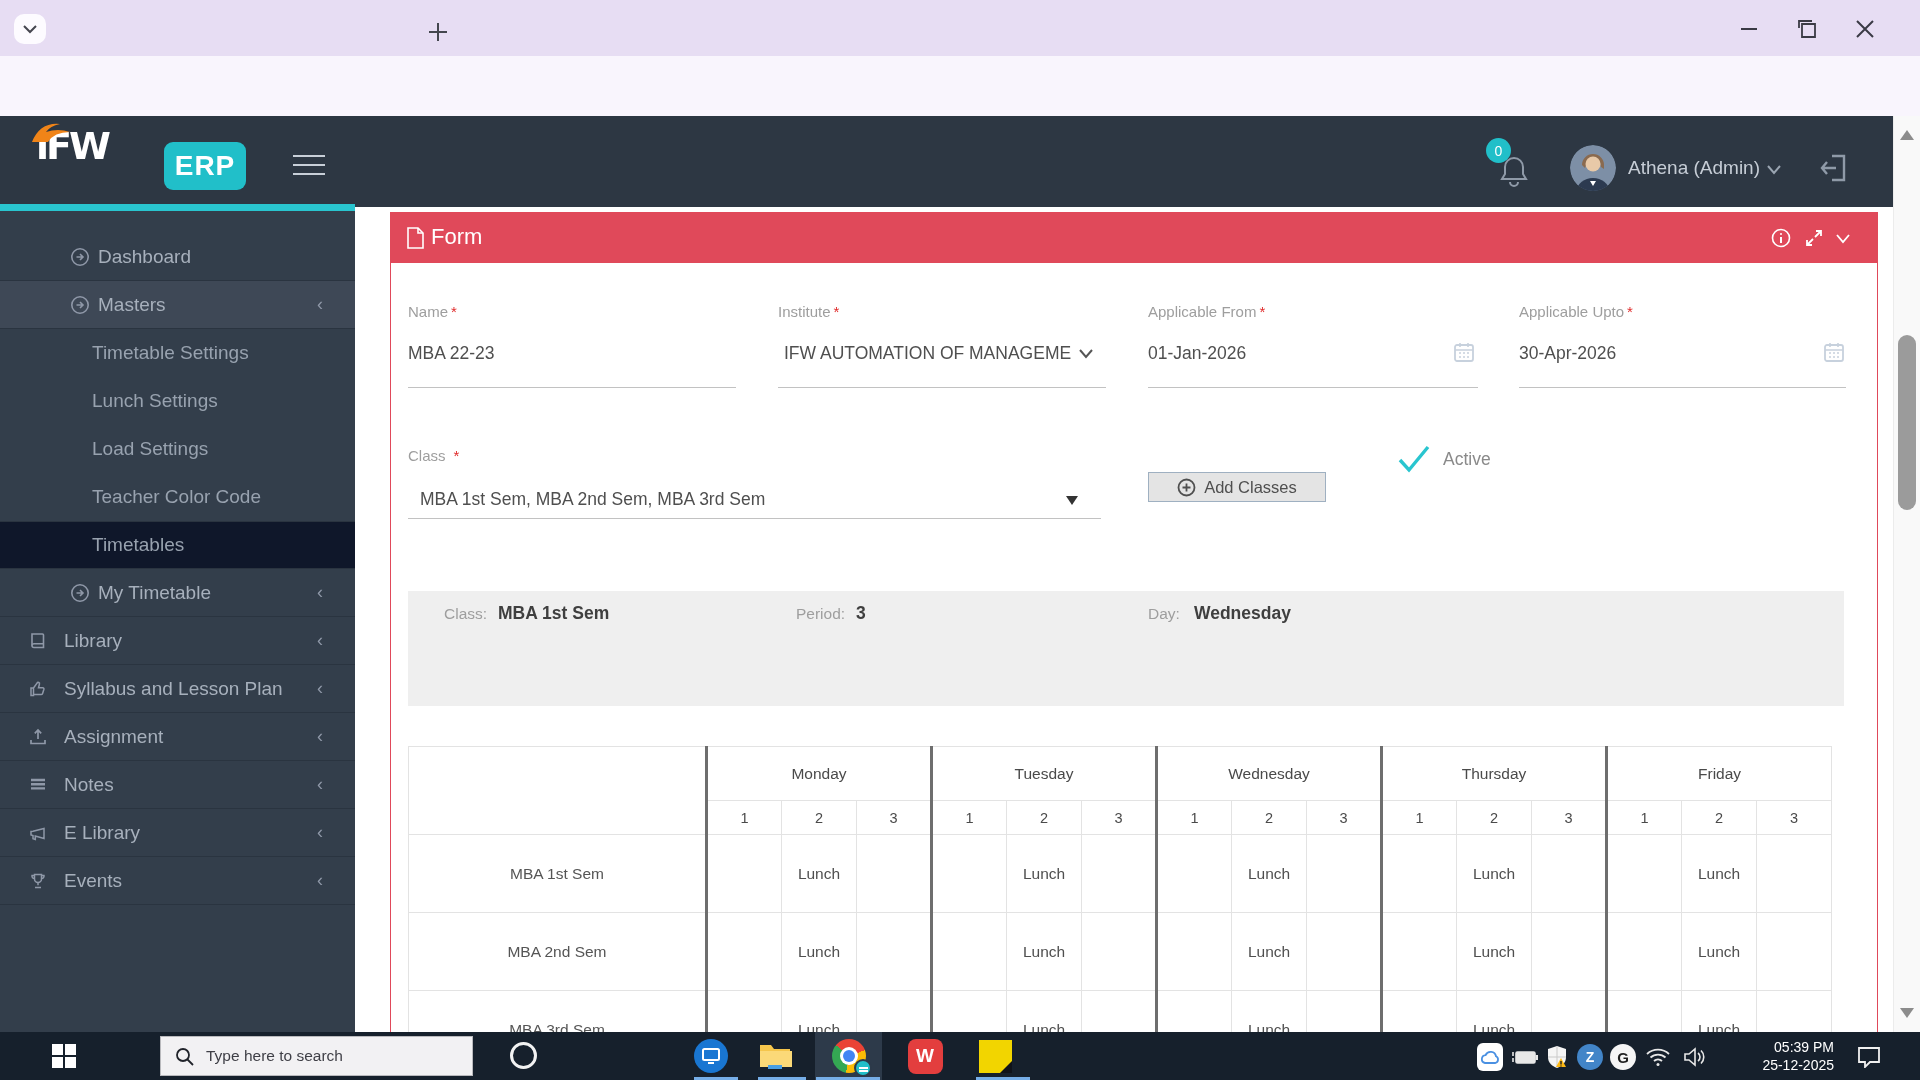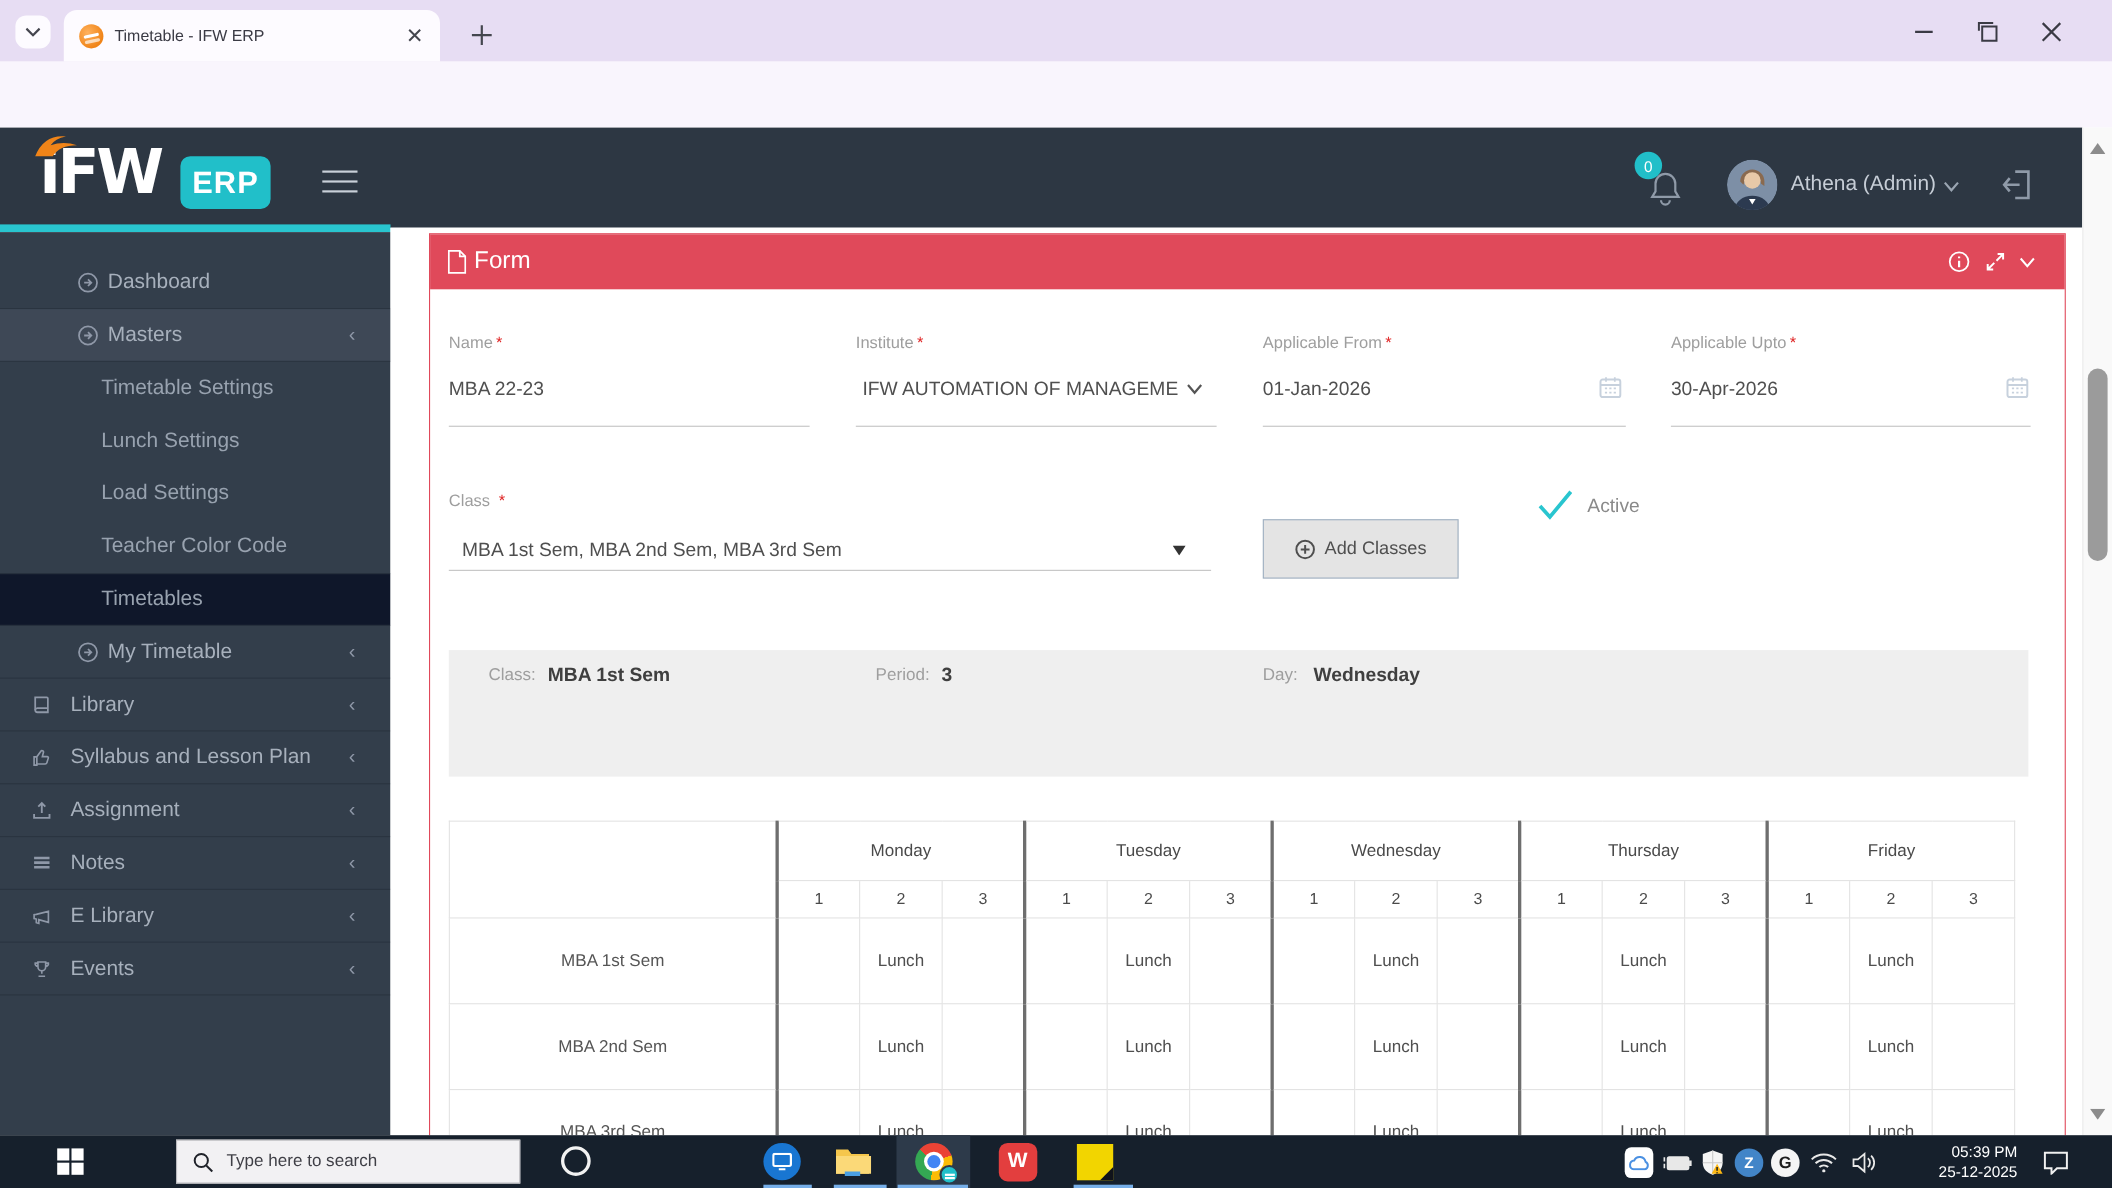--- a/index.html
+++ b/index.html
@@ -24,21 +24,21 @@
   #urlbar { position:absolute; left:200px; top:64px; width:1300px; height:44px; border-radius:22px; background:#e7e3ea; display:flex; align-items:center; }
   #urlbar .siteinfo { width:22px; height:22px; margin-left:16px; color:#5a5f66; }
   #urlbar .urltext { margin-left:14px; font-size:16px; white-space:nowrap; }
   #urlbar .urltext .domain { color:#27292e; }
   #urlbar .urltext .path { color:#6b6f76; }
   #urlbar .star { position:absolute; right:22px; top:11px; width:22px; height:22px; color:#55585e; }
   .ext { position:absolute; top:69px; width:34px; height:34px; display:flex; align-items:center; justify-content:center; }
   
   #appheader { position:absolute; left:0; top:116px; width:1893px; height:91px; background:#2d3743; }
   #logo { position:absolute; left:36px; top:8px; }
-  #logo .ifw { font-size:56px; font-weight:800; color:#fff; letter-spacing:-3px; font-family:"DejaVu Sans", sans-serif; }
+  #logo .ifw { font-size:38px; font-weight:800; color:#fff; letter-spacing:-3px; font-family:"DejaVu Sans", sans-serif; }
   #logo .swoosh { position:absolute; left:-6px; top:-4px; width:44px; height:26px; }
   #logo .erp { position:absolute; left:128px; top:18px; width:82px; height:48px; background:#21bfc9; border-radius:9px; color:#fff; font-weight:800; font-size:28px; display:flex; align-items:center; justify-content:center; letter-spacing:1px; }
   #tagline { position:absolute; left:36px; top:98px; font-size:12.5px; font-weight:bold; letter-spacing:2.4px; color:#fff; white-space:nowrap; }
   #hamburger { position:absolute; left:293px; top:39px; width:32px; height:22px; }
   #hamburger span { display:block; height:2px; background:#c8cfd8; margin-bottom:7px; }
   #bell { position:absolute; left:1498px; top:38px; width:32px; height:34px; color:#8f9aa8; }
   #bellbadge { position:absolute; left:1486px; top:22px; width:25px; height:25px; border-radius:50%; background:#21bfc9; color:#fff; font-size:14px; display:flex; align-items:center; justify-content:center; }
   #avatar { position:absolute; left:1570px; top:29px; width:46px; height:46px; border-radius:50%; overflow:hidden; }
   #username { position:absolute; left:1628px; top:41px; font-size:19px; color:#c6cdd6; white-space:nowrap; }
   #userchev { position:absolute; left:1766px; top:48px; width:16px; height:12px; color:#9aa5b2; }
@@ -62,21 +62,21 @@
   #panel { position:absolute; left:35px; top:5px; width:1488px; height:900px; border:1px solid #e0495a; background:#fff; }
   #panelhead { position:absolute; left:0; top:0; width:100%; height:50px; background:#e0495a; }
   #panelhead .ptitle { position:absolute; left:40px; top:11px; color:#fff; font-size:22px; }
   #panelhead .docicon { position:absolute; left:16px; top:14px; width:17px; height:22px; color:#fff; }
   .phicon { position:absolute; top:15px; width:20px; height:20px; color:#fff; }
   .flabel { position:absolute; font-size:15px; color:#9e9e9e; white-space:nowrap; }
   .flabel .req { color:#e02b2b; margin-left:3px; }
   .fvalue { position:absolute; font-size:17.5px; color:#4f4f4f; white-space:nowrap;text-align:center; }
   .funder { position:absolute; height:1px; background:#c2c2c2; }
   .calicon { position:absolute; width:22px; height:22px; color:#c7d1dd; }
-  #addclasses { position:absolute; left:757px; top:259px; width:178px; height:54px; background:#e4e4e4; border:1px solid #9fb0c1; display:flex; align-items:center; justify-content:center; gap:8px; font-size:16.5px; color:#4f4f4f; }
+  #addclasses { position:absolute; left:757px; top:259px; width:178px; height:30px; background:#e4e4e4; border:1px solid #9fb0c1; display:flex; align-items:center; justify-content:center; gap:8px; font-size:16.5px; color:#4f4f4f; }
   #activecheck { position:absolute; left:1006px; top:231px; width:34px; height:30px; color:#29c5cf; }
   #activelabel { position:absolute; left:1052px; top:236px; font-size:17.5px; color:#8a8a8a; }
   #infobar { position:absolute; left:17px; top:378px; width:1436px; height:115px; background:#efefef; }
   #infobar span { position:absolute; top:14px; font-size:15.5px; color:#9e9e9e; }
   #infobar b { position:absolute; top:12px; font-size:17.5px; color:#3f3f3f; font-weight:bold; }
   
   #ttwrap { position:absolute; left:17px; top:533px; width:1584px; }
   table.tt { width:1424px; border-collapse:collapse; table-layout:fixed; border:1px solid #c9c9c9; }
   table.tt th, table.tt td { border:1px solid #e3e3e3; text-align:center; font-weight:normal; color:#4a4a4a; }
   table.tt .grp { border-left:3px solid #6e6e6e; }
@@ -111,27 +111,20 @@
 </style>
 </head>
 <body>
 
 <div id="screen">
 
   <div id="titlebar">
     <div id="tabsearch">
       <svg width="14" height="9" viewBox="0 0 14 9">
           <path d="M1 1l6 6 6-6" stroke="currentColor" stroke-width="2" fill="none"></path>
-        </svg>
-    </div>
-    <div id="tab">
-      <div class="favicon"></div>
-      <div class="title">Timetable - IFW ERP</div>
-      <svg class="close" viewBox="0 0 18 18">
-          <path d="M4 4l10 10M14 4L4 14" stroke="#44464e" stroke-width="1.8" fill="none"></path>
         </svg>
     </div>
     <svg id="newtab" viewBox="0 0 28 28">
         <path d="M14 5v18M5 14h18" stroke="#44464e" stroke-width="2" fill="none"></path>
       </svg>
     <svg class="winbtn" style="left:1736px" viewBox="0 0 26 26">
         <path d="M5 13h16" stroke="#3a3a44" stroke-width="2" fill="none"></path>
       </svg>
     <svg class="winbtn" style="left:1794px" viewBox="0 0 26 26">
         <path d="M8 8h13v13H8z M5 12V5h13" stroke="#3a3a44" stroke-width="1.8" fill="none"></path>

